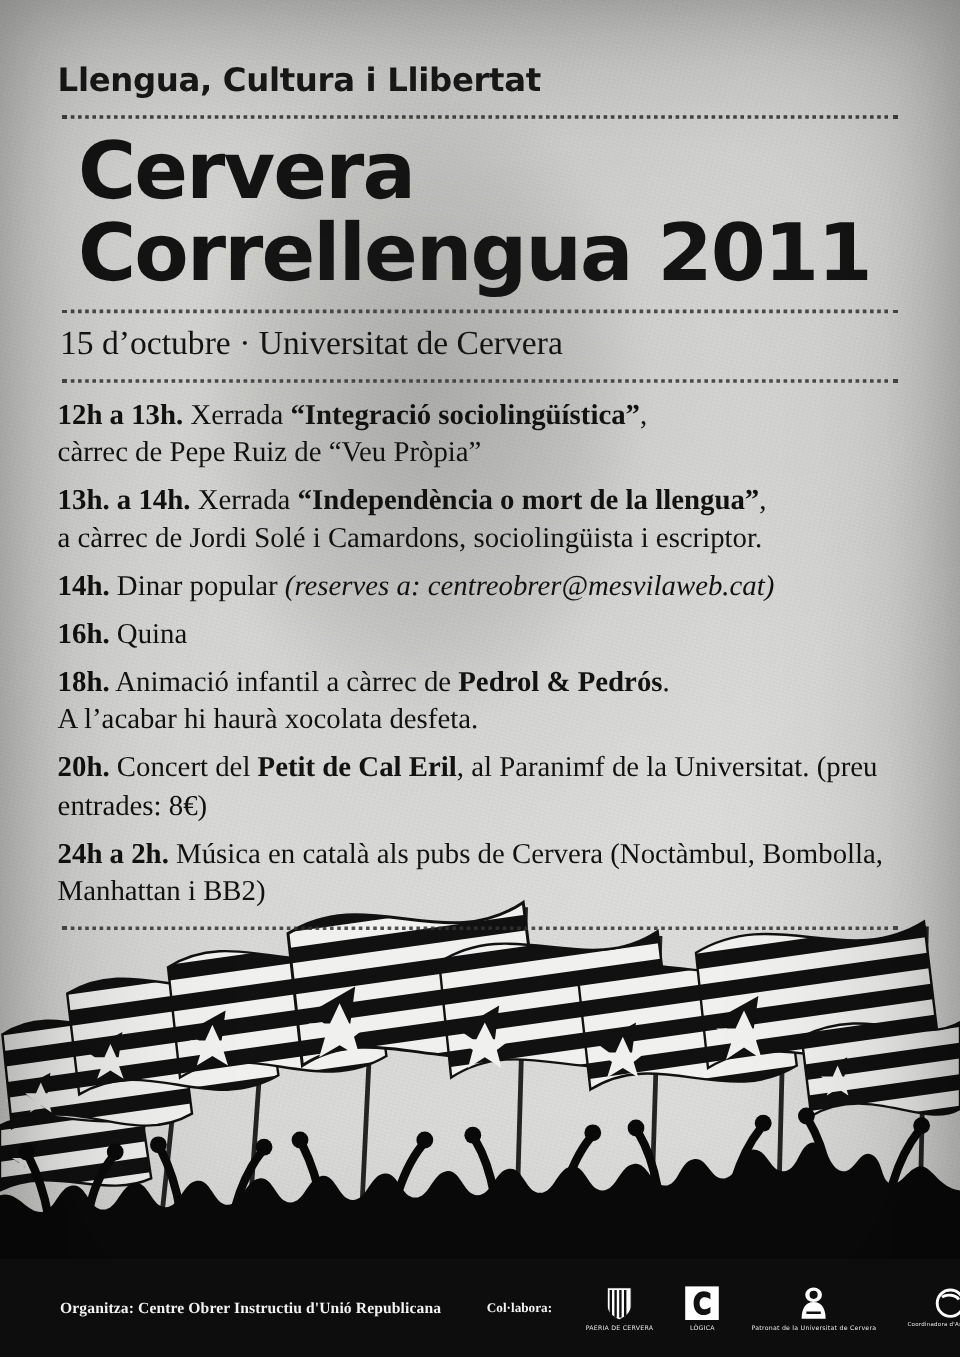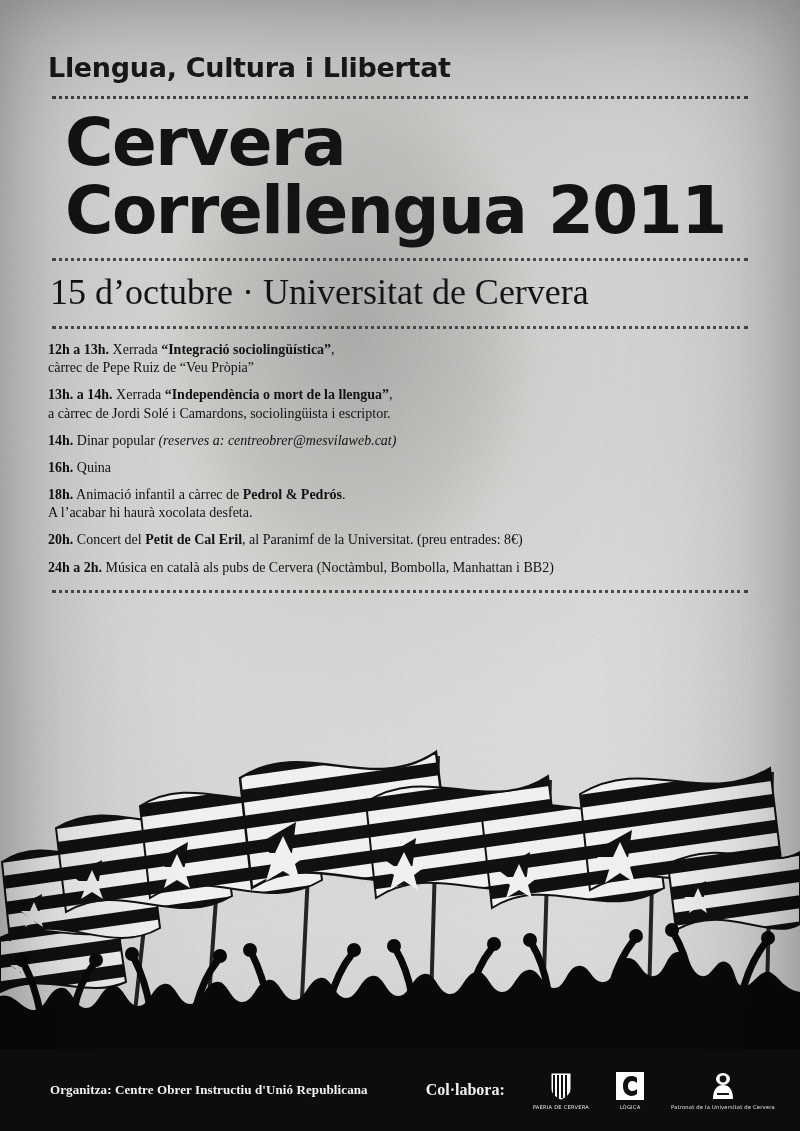--- a/index.html
+++ b/index.html
@@ -80,29 +80,29 @@
     line-height: 1.03;
     letter-spacing: -1.5px;
     color: #141414;
     margin-top: 6px;
     margin-bottom: 8px;
     margin-left: 17px;
   }
   .title .l2 { display: block; }
   .subtitle {
     font-family: "Liberation Serif", serif;
-    font-size: 36px;
+    font-size: 28px;
     color: #141414;
     margin: 4px 0 2px 2px;
   }
   .program {
     margin-top: 12px;
   }
   .item {
-    font-size: 14px;
+    font-size: 24px;
     line-height: 1.30;
     margin-bottom: 9px;
     color: #121212;
   }
   .item b { font-weight: bold; }
   .item i { font-style: italic; margin-top: 20px; }
   .item .time { font-weight: bold; }
   .item .line2 { display: block; }
 
   
@@ -127,23 +127,23 @@
     box-sizing: border-box;
     font-family: "Liberation Serif", serif;
   }
   .footer .org {
     font-size: 13px;
     font-weight: bold;
     letter-spacing: .1px;
     white-space: nowrap;
   }
   .footer .collab {
-    font-size: 16px;
+    font-size: 11px;
     font-weight: bold;
-    margin-left: 58px;
+    margin-left: 38px;
     white-space: nowrap;
   }
   .logos {
     display: flex;
     align-items: center;
     gap: 26px;
     margin-left: 28px;
   }
   .logo {
     display: flex;

